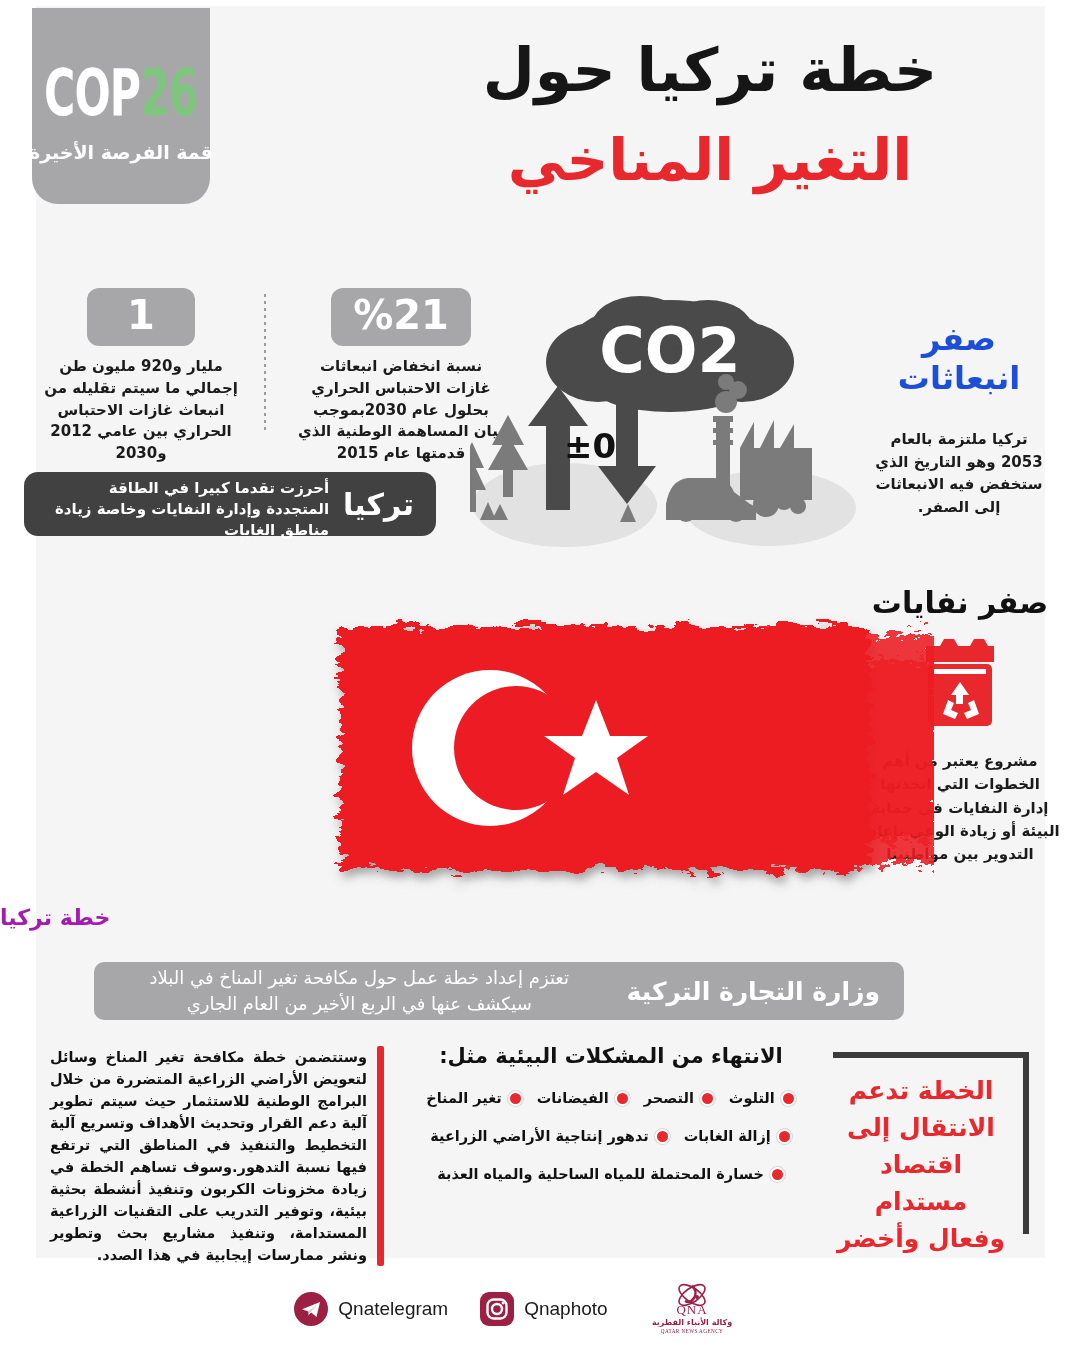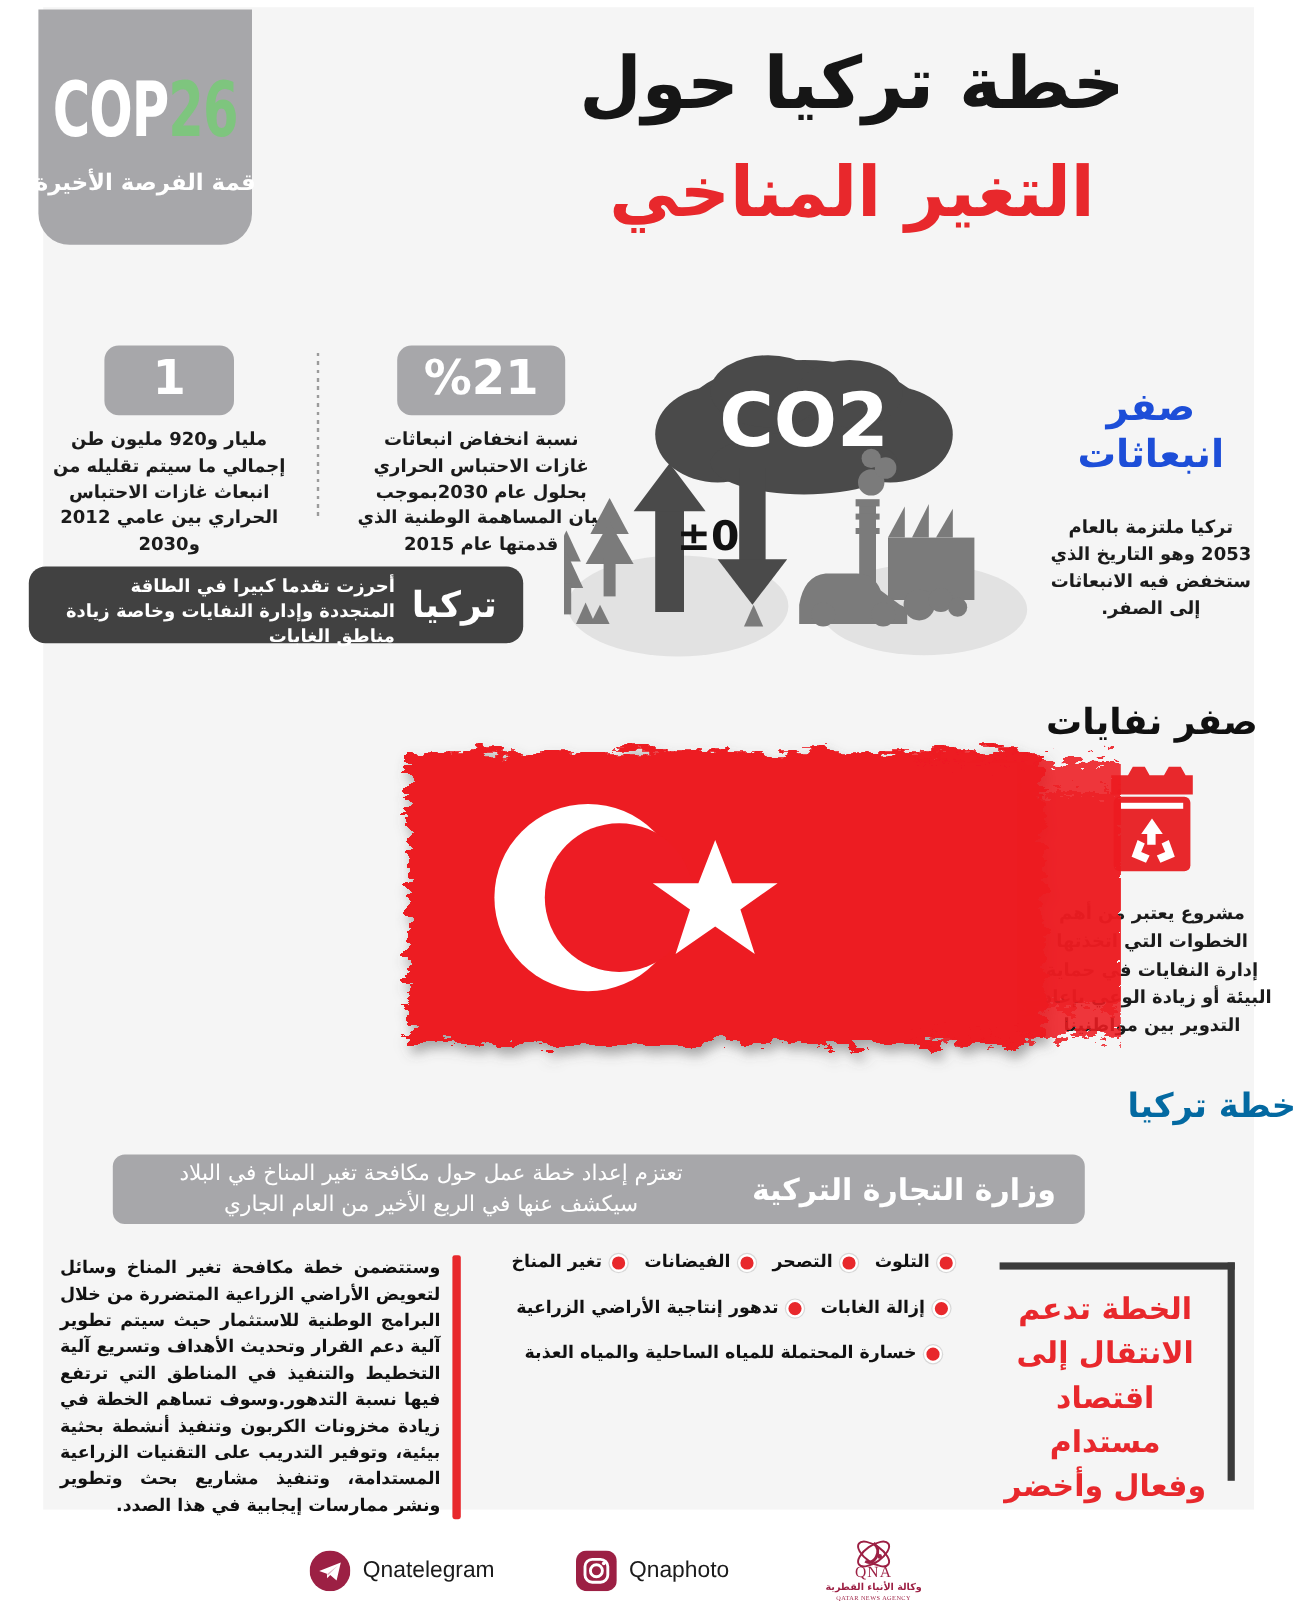--- a/index.html
+++ b/index.html
@@ -113,21 +113,21 @@
     margin-top: 20px; font-size: 15px; color: #1b1b1b;
     font-weight: bold; line-height: 1.55;
   }
 
   
   .flag-wrap { position: absolute; left: 320px; top: 600px; width: 640px; height: 310px; }
   .flag-wrap svg { width: 100%; height: 100%; }
 
   .plan-title {
     position: absolute; left: 0; right: 0; top: 905px;
-    text-align: right; font-size: 28px; font-weight: bold; color: #0369a1;
+    text-align: left; font-size: 22px; font-weight: bold; color: #a21caf;
   }
 
   
   .ministry-bar {
     position: absolute; left: 94px; top: 962px;
     width: 810px; height: 58px;
     background: #a7a7aa; border-radius: 10px;
     display: flex; align-items: center; padding: 0 24px; gap: 26px;
   }
   .ministry-name { color: #ffffff; font-size: 25px; font-weight: bold; white-space: nowrap; }
@@ -171,21 +171,21 @@
   .para-bar { width: 7px; background: #e8282c; border-radius: 2px; flex: none; }
   .para-text {
     font-size: 14.5px; font-weight: bold; color: #111;
     line-height: 1.52; text-align: justify; flex: 1;
   }
 
   
   .footer {
     position: absolute; left: 0; top: 1268px; width: 1038px; height: 82px;
     background: #ffffff; display: flex; align-items: center;
-    justify-content: center; gap: 68px; direction: ltr;
+    justify-content: center; gap: 32px; direction: ltr;
   }
   .social { display: flex; align-items: center; gap: 10px; }
   .social-icon { width: 34px; height: 34px; flex: none; }
   .social-label { font-size: 19px; color: #1b1b1b; font-family: "Liberation Sans", sans-serif; }
   .qna-logo { width: 104px; height: 58px; flex: none; }
 </style>
 </head>
 <body>
 
 <div id="page">
@@ -340,20 +340,21 @@
     <div class="ministry-name">وزارة التجارة التركية</div>
     <div class="ministry-text">تعتزم إعداد خطة عمل حول مكافحة تغير المناخ في البلاد سيكشف عنها في الربع الأخير من العام الجاري</div>
   </div>
 
   <div class="bottom">
     <div class="red-callout">
       <div class="red-callout-text">الخطة تدعم الانتقال إلى اقتصاد مستدام وفعال وأخضر</div>
     </div>
 
     <div class="bullets">
+      <div class="bullets-title">الانتهاء من المشكلات البيئية مثل:</div>
 
       <div class="bullet-row">
         <span class="bullet">
           <span class="dot"></span>
           <span>التلوث</span>
         </span>
         <span class="bullet">
           <span class="dot"></span>
           <span>التصحر</span>
         </span>

